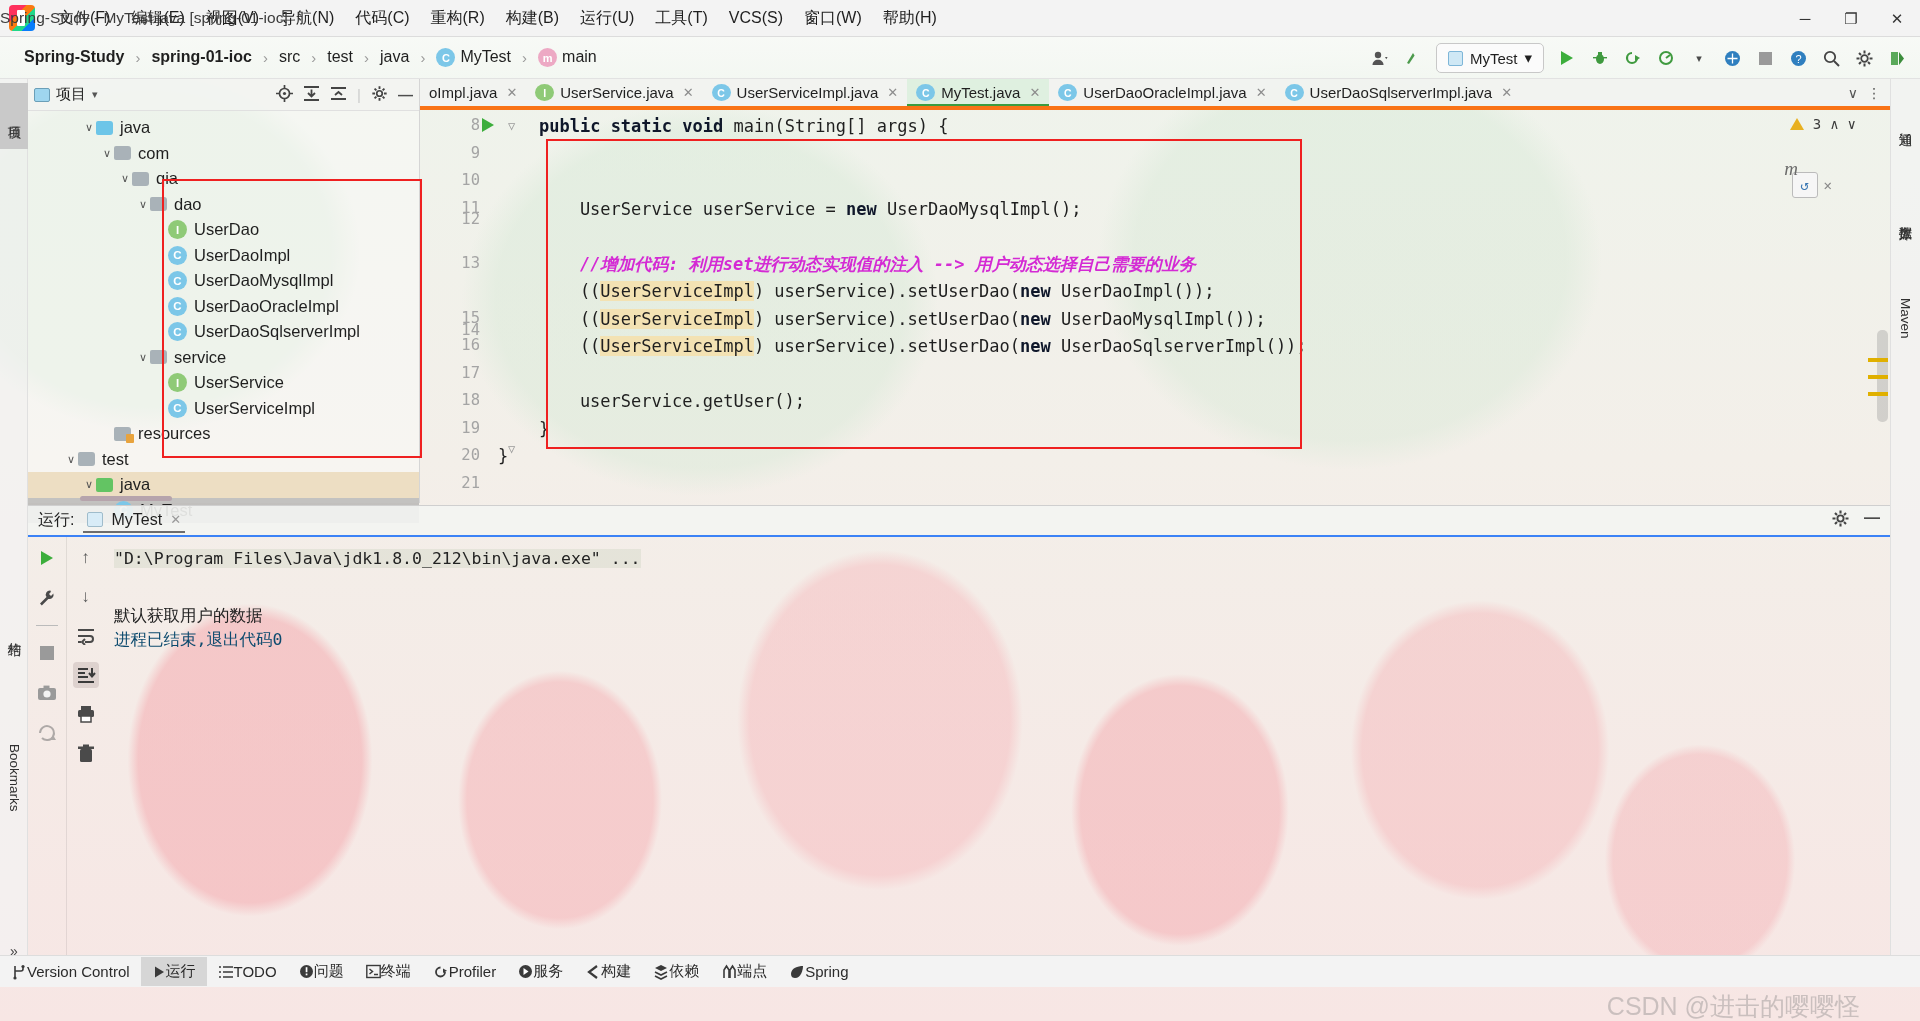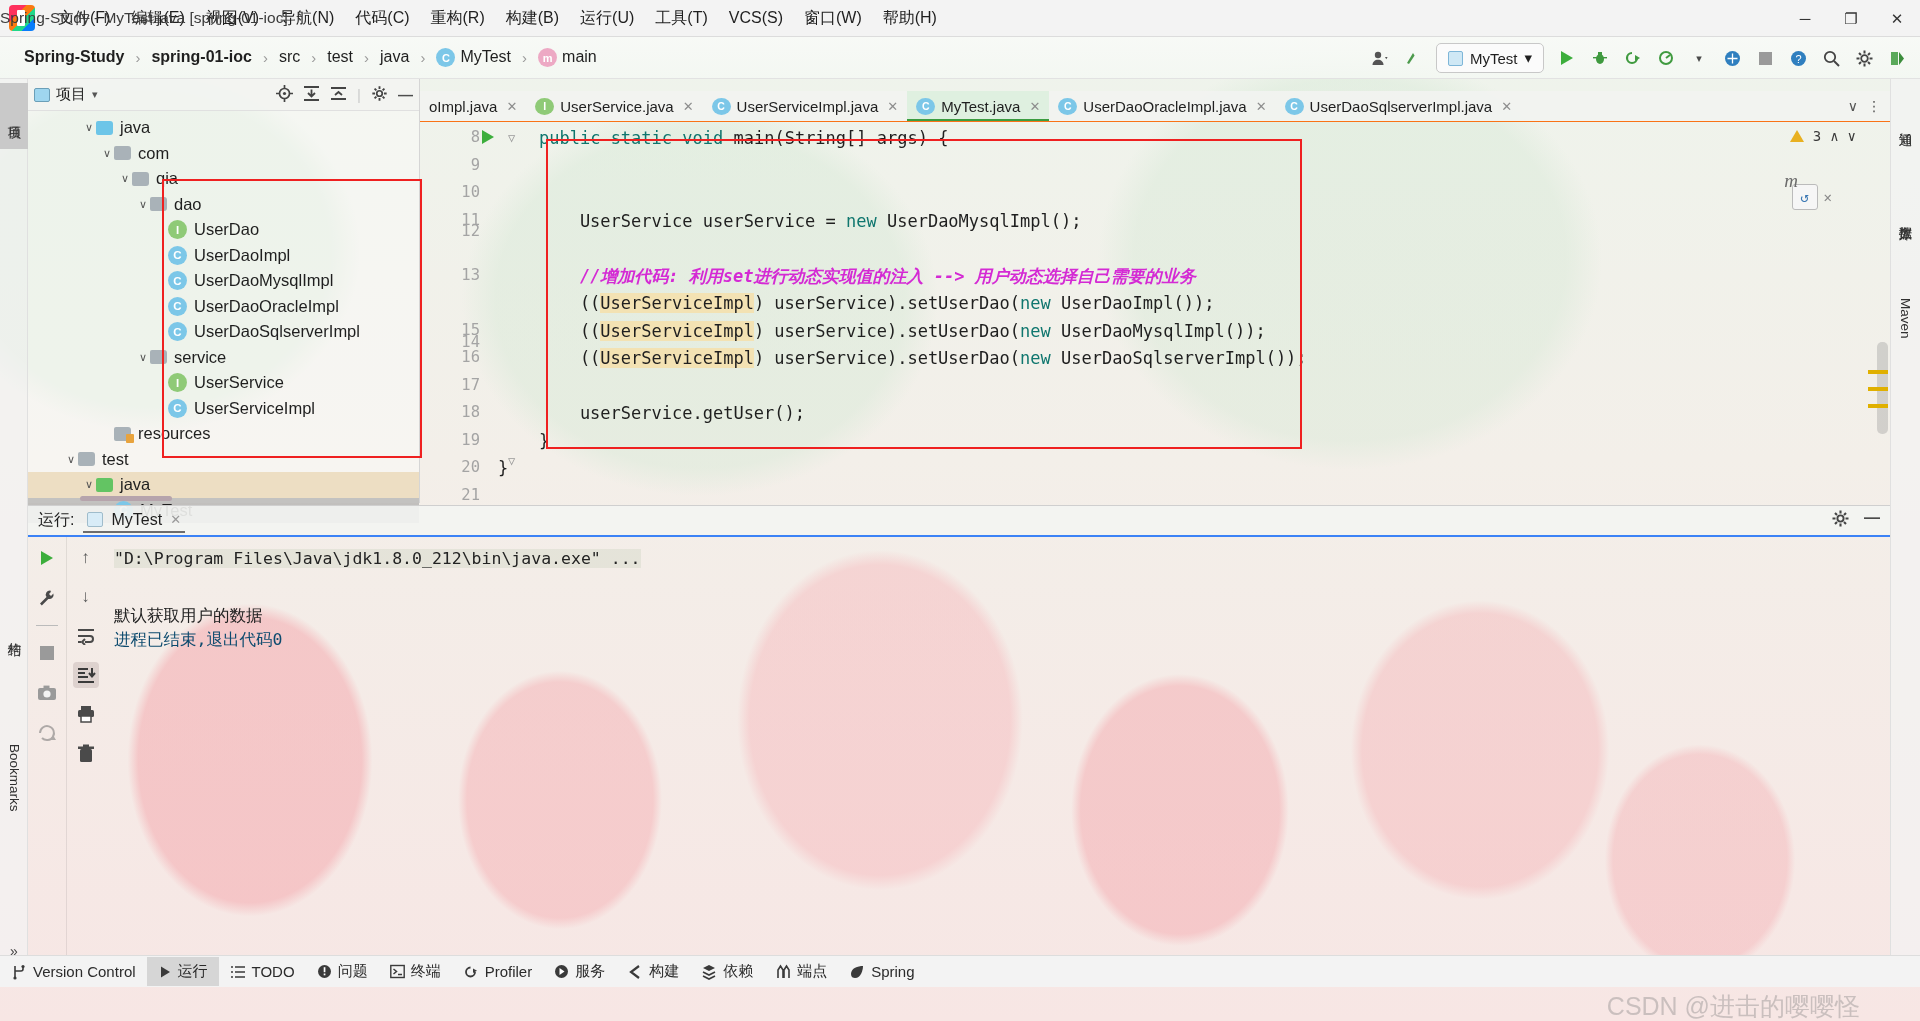--- a/index.html
+++ b/index.html
@@ -88,34 +88,34 @@
   .cicn { width:19px;height:19px;border-radius:50%;color:#fff;font-size:11.5px;font-weight:bold;
     display:flex;align-items:center;justify-content:center;margin-right:7px;flex:0 0 19px; }
   .c-i { background:#8fca77; }
   .c-c { background:#7cc7e8; }
   .sel-java { background:rgba(225,195,140,.45); }
   .sel-mytest { background:rgba(160,160,160,.6); }
 
   
   .editor { position:absolute; left:420px; top:79px; right:30px; height:424px; z-index:3; }
   .tabs { height:31px; display:flex; align-items:stretch; background:rgba(242,243,241,.9);
-    border-bottom:1px solid #f97316; font-size:15px; overflow:hidden;margin-top:12px; }
+    border-bottom:4px solid #f97316; font-size:15px; overflow:hidden; }
   .tab { display:flex; align-items:center; gap:6px; padding:0 9px; white-space:nowrap; position:relative; }
   .tab .x { color:#8d8d8d; font-size:13px; margin-left:3px; }
   .tab-active { background:#dff0e0; box-shadow:inset 0 -2px 0 #3b9c40; }
   .tab .cicn { width:17px;height:17px;font-size:10.5px;margin-right:0; }
   .tabs-right { margin-left:auto; display:flex; align-items:center; gap:9px; padding:0 9px; color:#555; font-size:14px; }
 
   .codearea { position:relative; height:393px; overflow:hidden;
     font-family:"DejaVu Sans Mono","Liberation Mono",monospace; }
   .gutter { position:absolute; left:0; top:0; width:72px; height:100%; }
   .gl { position:absolute; right:12px; font-size:15.5px; color:#a4a4a4; }
   .codelines { position:absolute; left:78px; top:0; right:0; }
   .cline { position:absolute; font-size:17px; line-height:20px; white-space:pre; }
-  .k { color:#0f766e; font-weight:normal; }
+  .k { color:#0f172a; font-weight:bold; }
   .cm { color:#d42ad4; font-style:italic; font-weight:bold; }
   .hl { background:#f3e2b3; }
   .warnbar { position:absolute; right:34px; top:6px; display:flex; align-items:center; gap:9px; font-size:14px; color:#3b3b3b; }
   .wtri { width:0;height:0;border-left:7px solid transparent;border-right:7px solid transparent;border-bottom:12px solid #e8b020; position:relative;}
   .editor-scroll { position:absolute; right:2px; top:220px; width:11px; height:92px; background:rgba(150,150,150,.35); border-radius:5px; }
   .stripe { position:absolute; right:2px; width:20px; height:3.5px; background:#e0b000; }
   .redbox-code { position:absolute; left:126px; top:60px; width:756px; height:310px;
     border:2.6px solid #ef2020; pointer-events:none; z-index:6; }
   .redbox-tree { position:absolute; left:162px; top:179px; width:260px; height:279px;
     border:2.6px solid #ef2020; pointer-events:none; z-index:7; }
@@ -138,21 +138,21 @@
   .console { flex:1; position:relative; font-family:"DejaVu Sans Mono","Liberation Mono",monospace;
     font-size:16.5px; padding:8px 0 0 10px; }
   .cl { position:absolute; white-space:nowrap; }
   .cl-cmd { color:#232323; background:rgba(210,215,200,.45); }
   .cl-out { color:#232323; }
   .cl-exit { color:#0c4a6e; }
 
   
   .bottombar { position:absolute; left:0; bottom:34px; width:1920px; height:32px; z-index:6;
     background:#f3f3f3; border-top:1px solid #dddddd; display:flex; align-items:center; font-size:15px; }
-  .bbtn { display:flex; align-items:center; gap:6px; padding:5px 11px; color:#2b2b2b; white-space:nowrap; }
+  .bbtn { display:flex; align-items:center; padding:5px 11px; color:#2b2b2b; white-space:nowrap; }
   .bbtn-active { background:#d6d6d6; }
   .statusbar { position:absolute; left:0; bottom:0; width:1920px; height:34px; z-index:6;
     background:#f3f3f3; border-top:1px solid #dddddd; display:flex; align-items:center; font-size:15px; }
   .status-left { display:flex; align-items:center; gap:9px; margin-left:10px; color:#2b2b2b; }
   .status-right { margin-left:auto; display:flex; align-items:center; gap:22px; margin-right:22px; color:#2b2b2b; }
   .doc-icon { width:13px;height:16px;border:1.5px solid #666;border-radius:2px; }
 
   .watermark { position:absolute; right:60px; bottom:-2px; font-size:25px; color:rgba(130,130,130,.38);
     z-index:8; pointer-events:none; white-space:nowrap; font-family:"Liberation Sans",sans-serif; }
 

